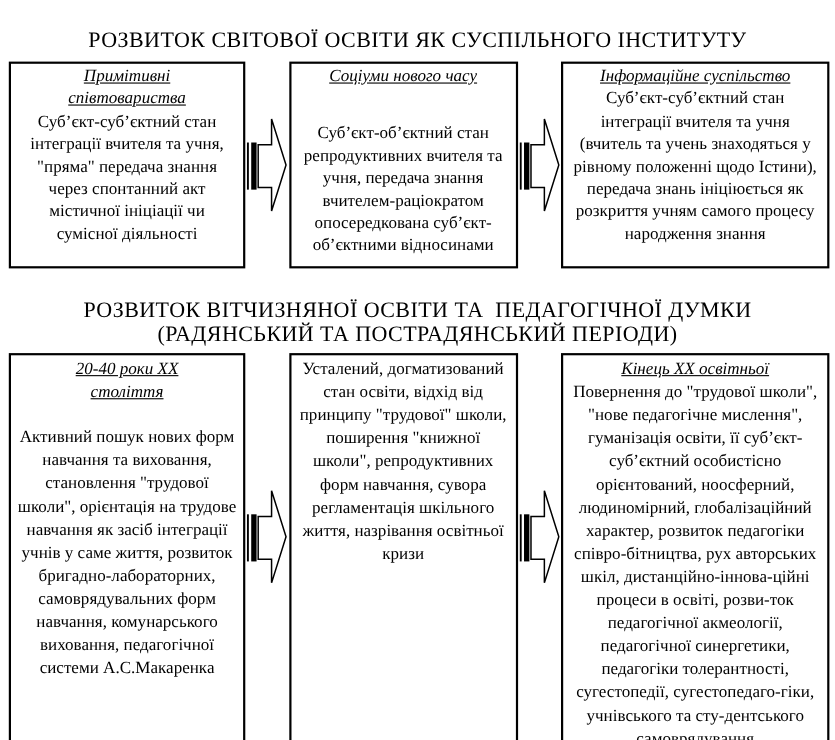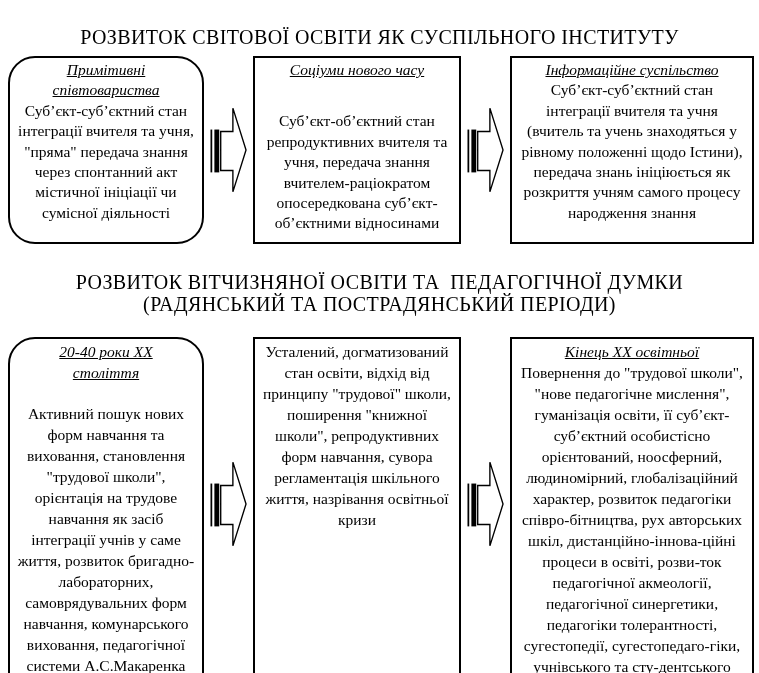--- a/index.html
+++ b/index.html
@@ -12,36 +12,36 @@
     overflow:hidden;
   }
   .section-title {
     text-align:center;
     font-size:20px;
     line-height:22px;
     letter-spacing:0.4px;
     white-space:pre-wrap;
   }
   .title-1 { padding-top:6px; margin-bottom:8px;margin-top:20px; }
-  .title-2 { margin-top:27px; margin-bottom:22px; }
+  .title-2 { margin-top:27px; margin-bottom:6px; }
 
   .box-row {
     display:flex;
     align-items:stretch;
     padding:0 5px 0 8px;
   }
   .stage-box {
     border:2px solid #000;
     box-sizing:border-box;
     background:#fff;
     text-align:center;
     padding:2px 6px;
     overflow:hidden;
   }
-  .col-a { width:196px;border-radius:27px; }
+  .col-a { width:215px; }
   .col-b { width:208px; }
   .col-c { width:244px; }
   .row-1 .stage-box { height:188px; }
   .row-2 .stage-box { height:362px; }
   .row-1 { font-size:15.5px; line-height:20.4px; }
   .row-2 { font-size:15.5px; line-height:21px; }
 
   .box-title {
     font-style:italic;
     text-decoration:underline;

